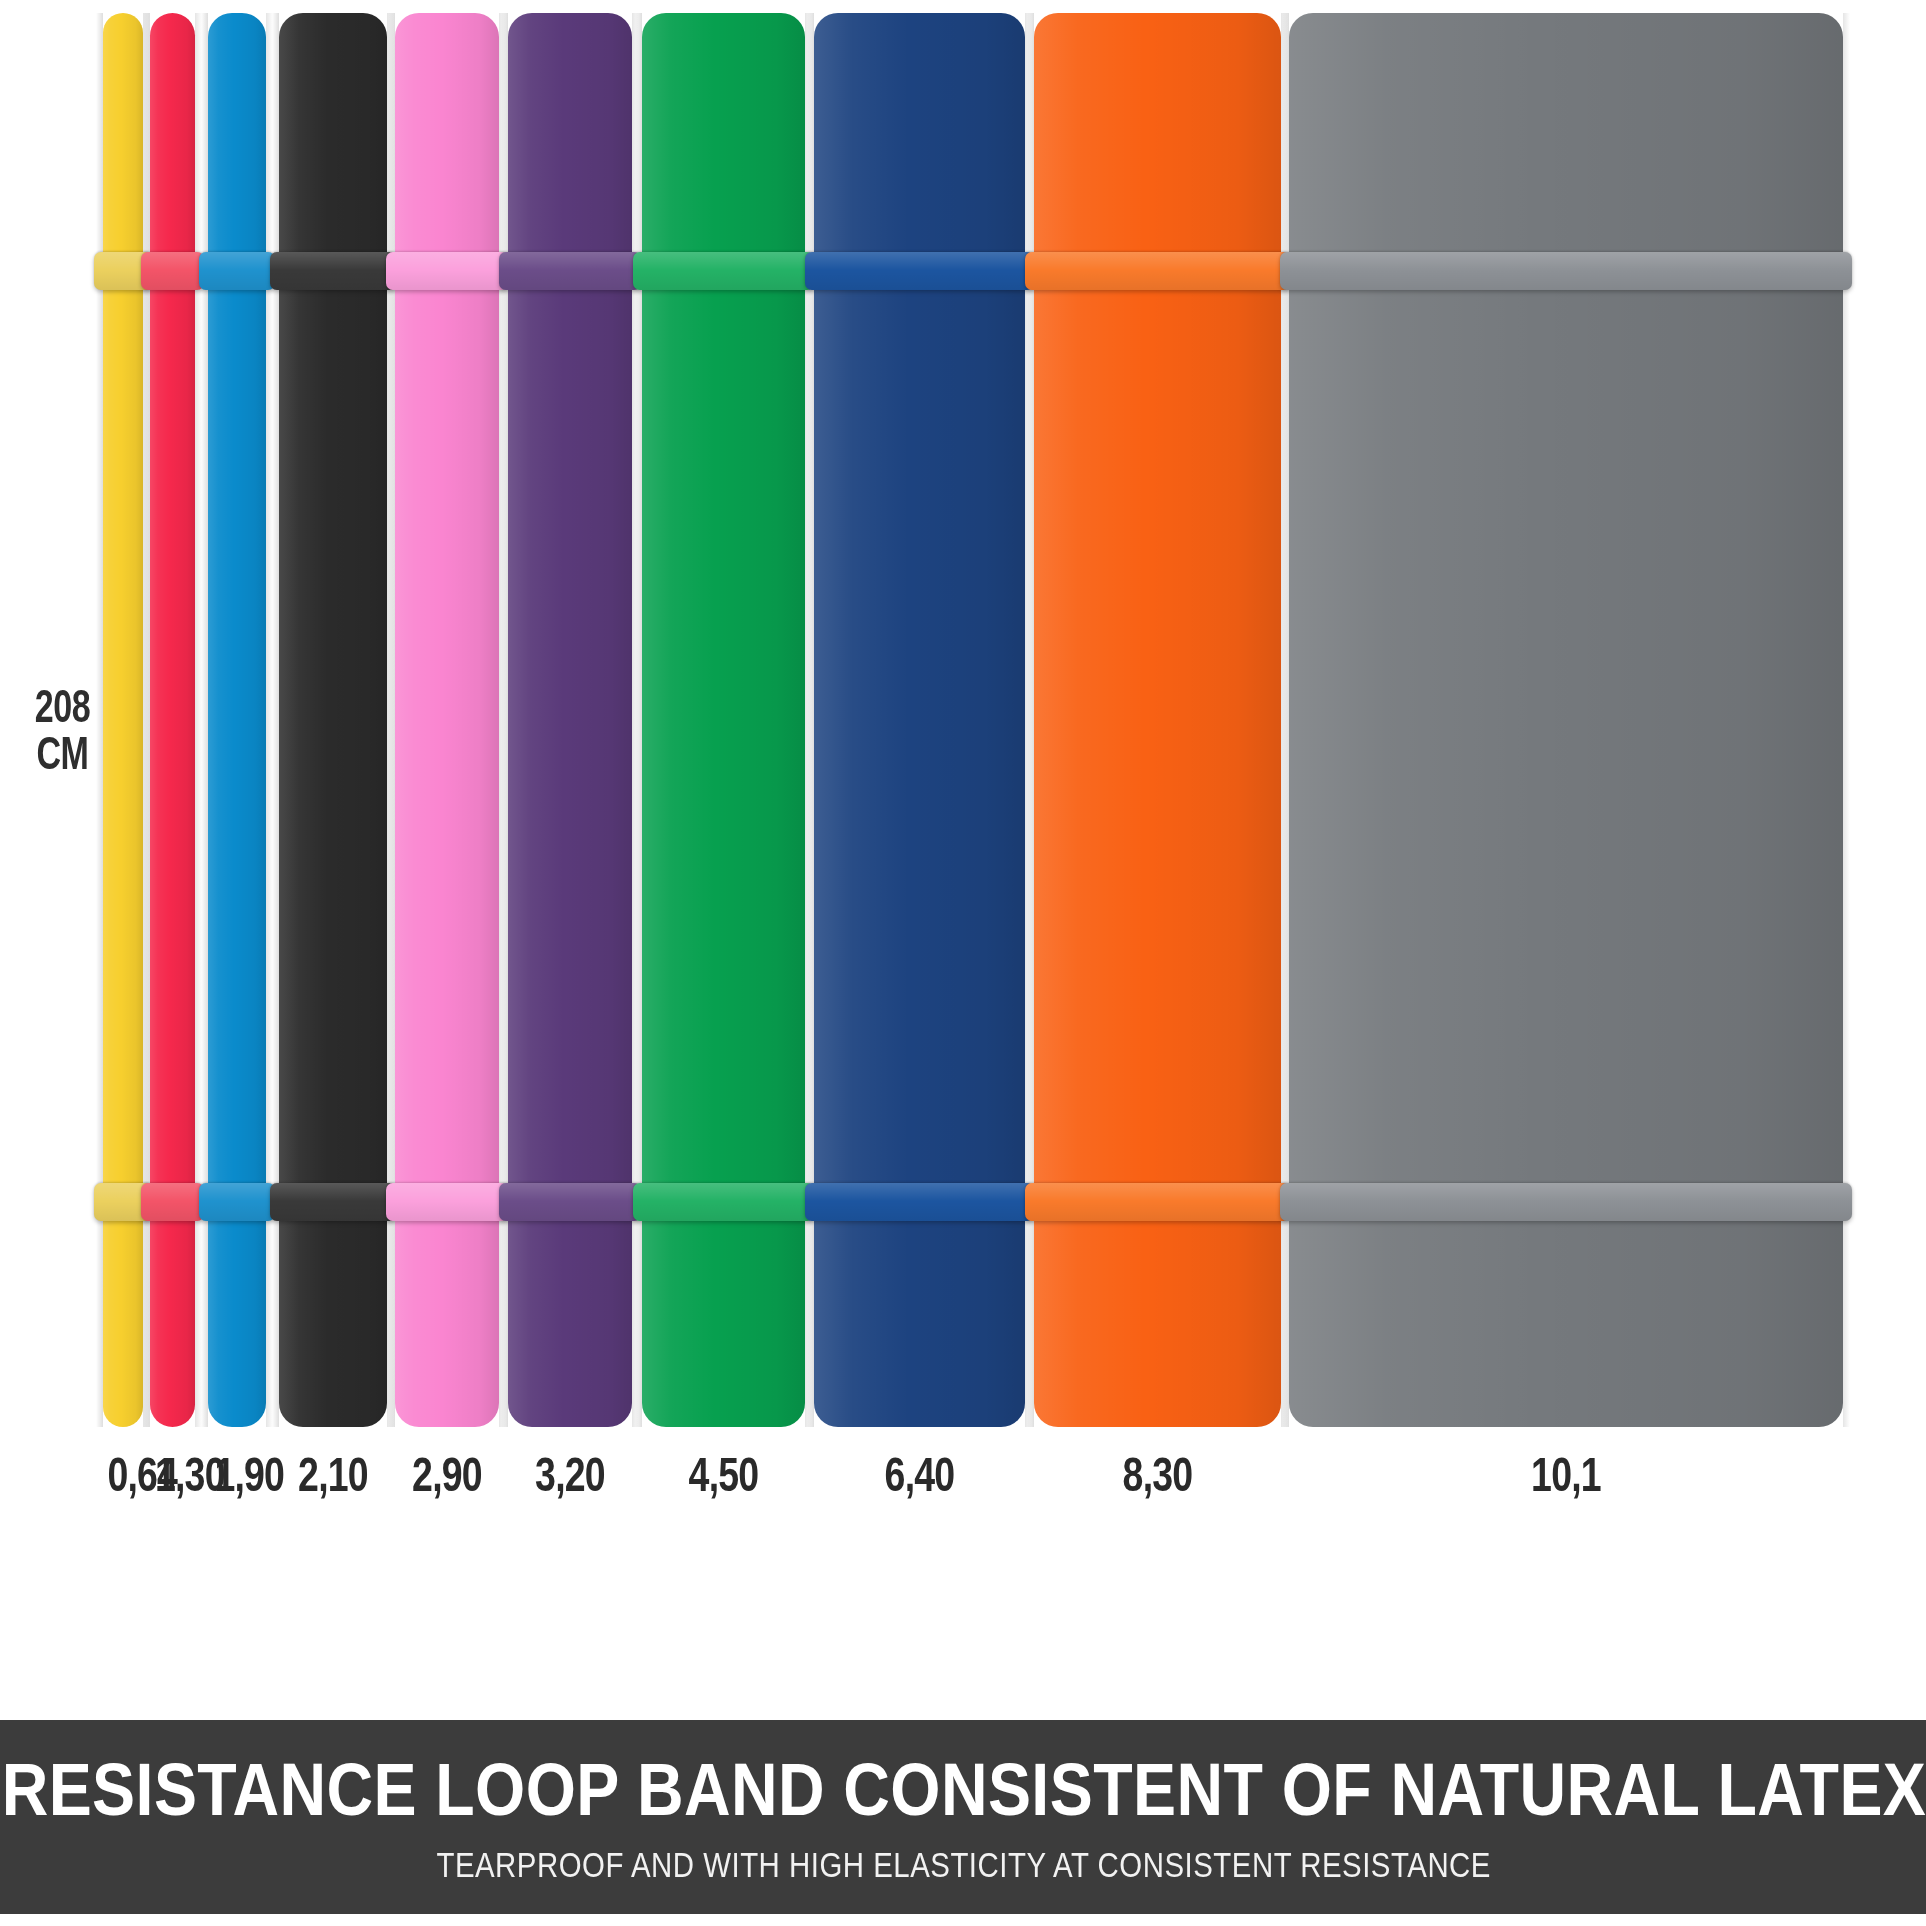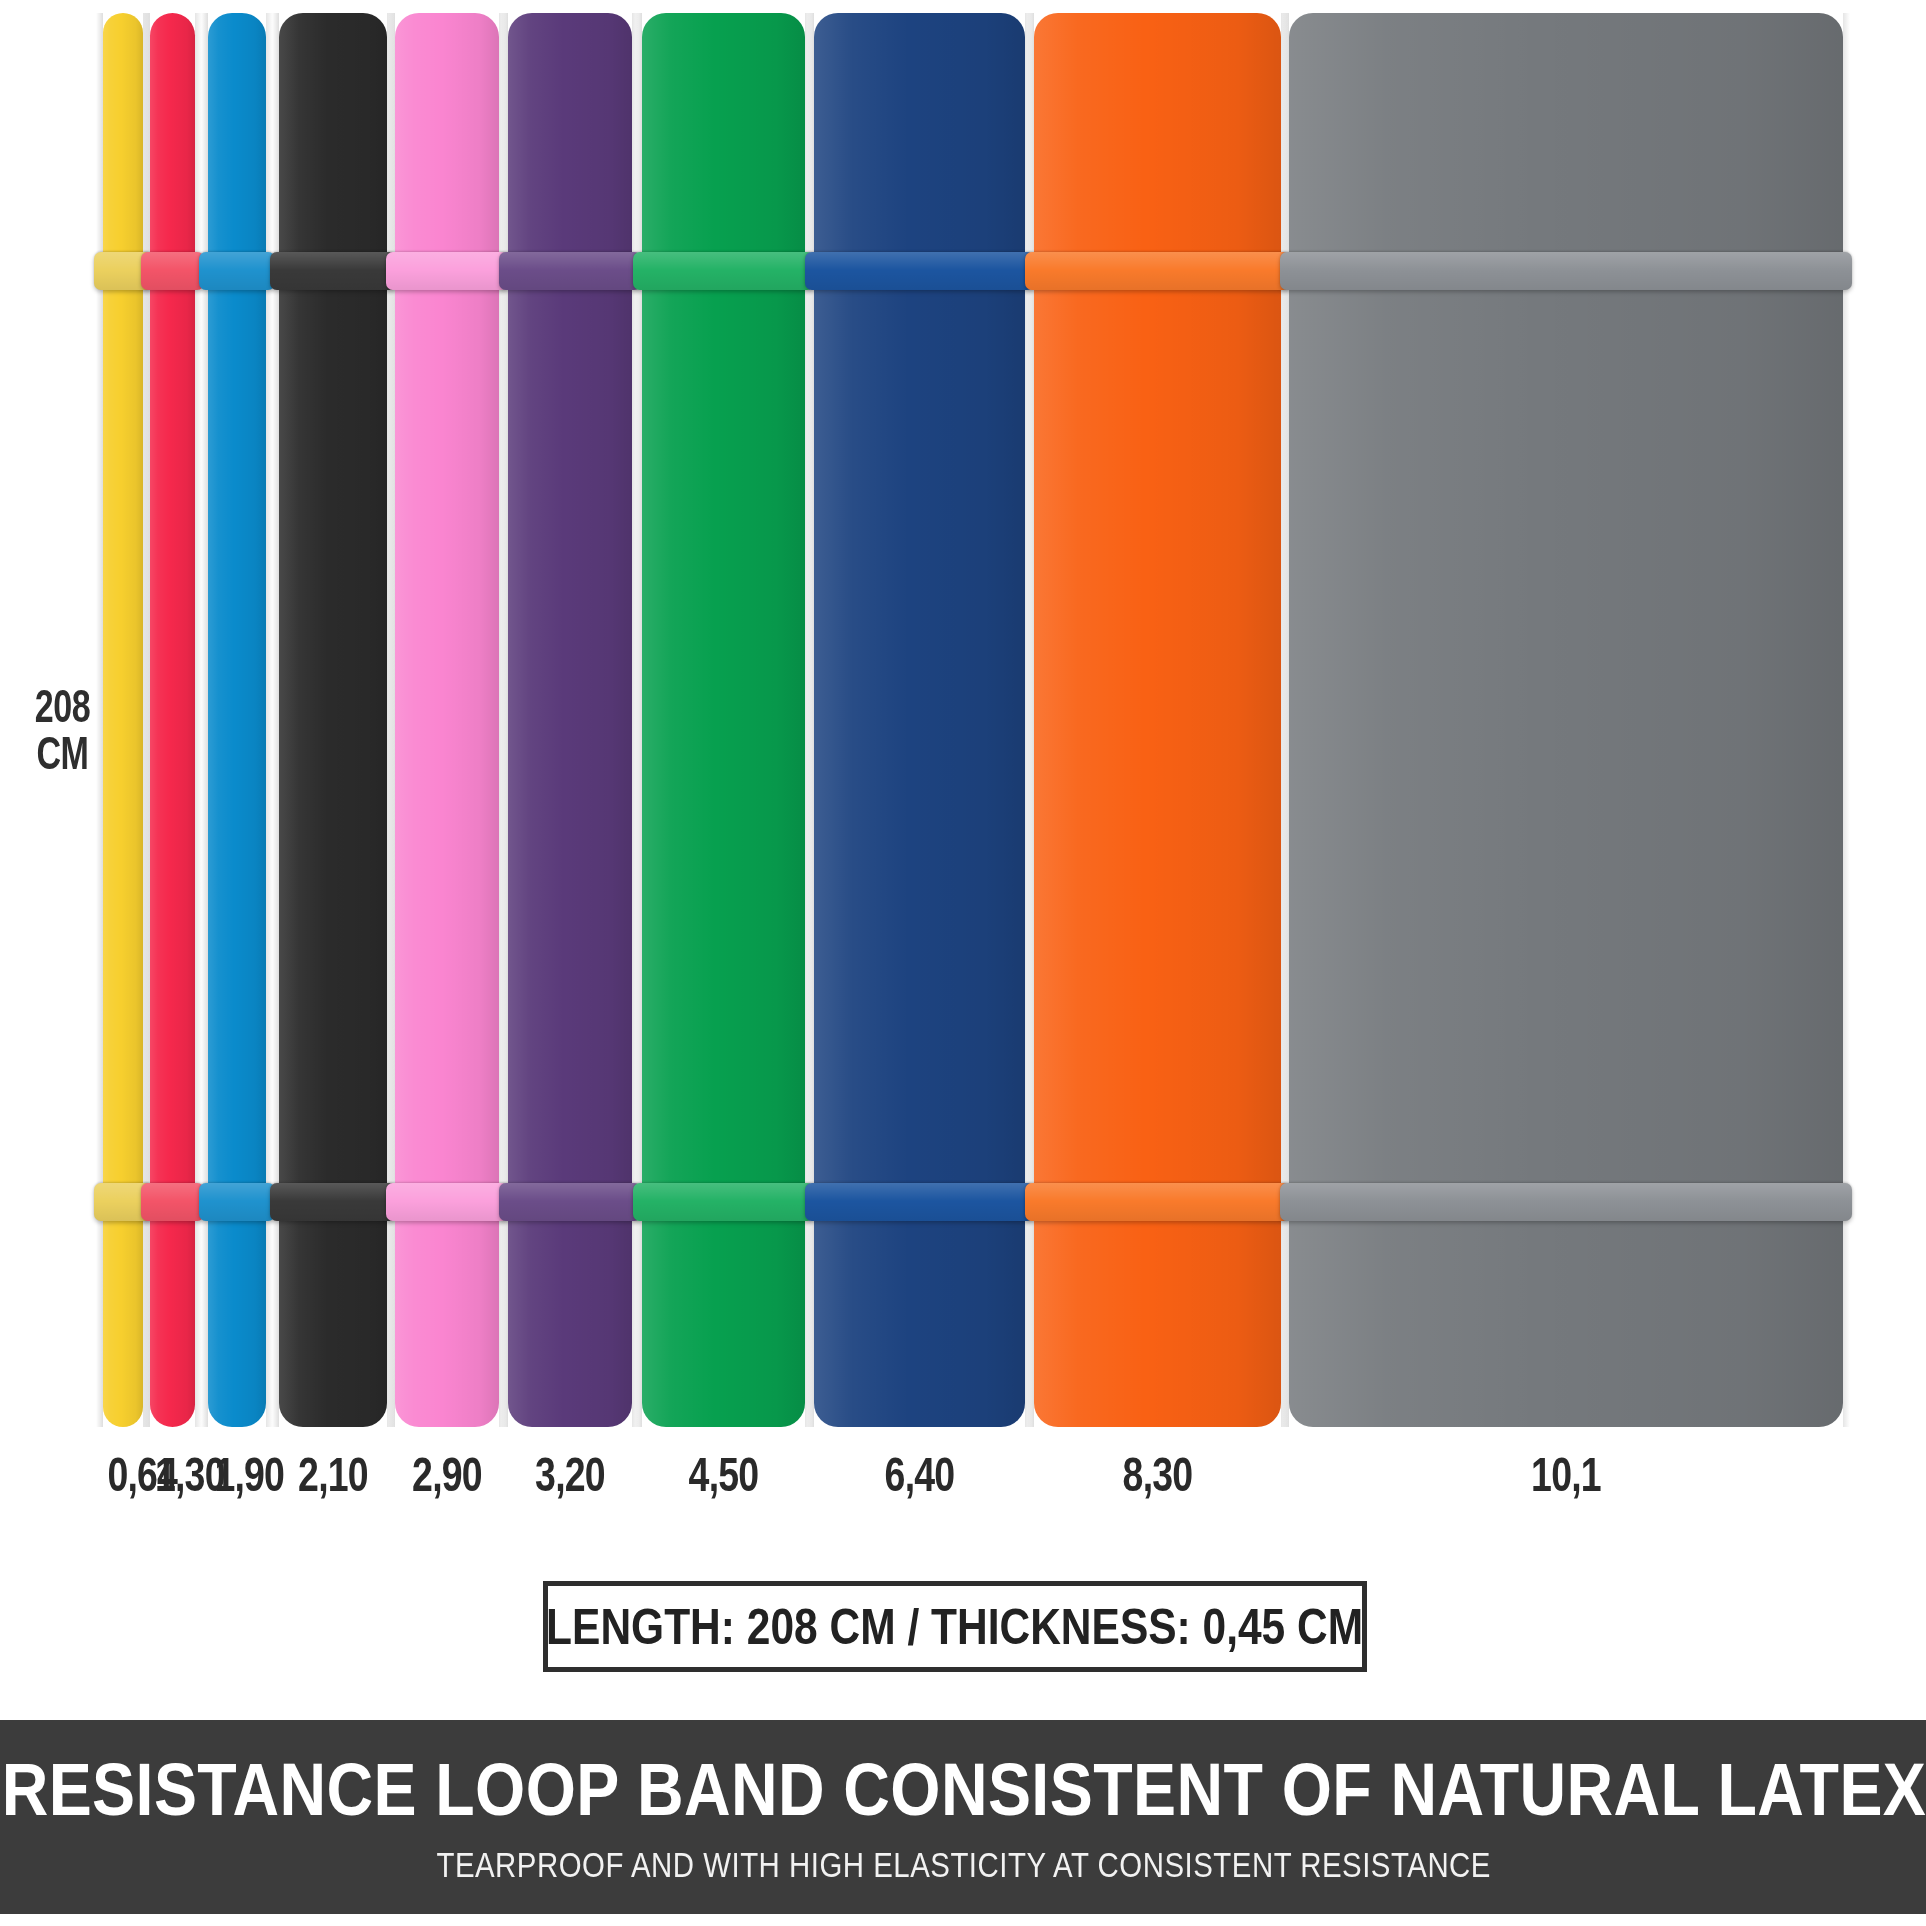--- a/index.html
+++ b/index.html
@@ -287,23 +287,20 @@
       <div class="thickness-label" style="left: 208px; width: 58px;">1,90</div>
       <div class="thickness-label" style="left: 279px; width: 108px;">2,10</div>
       <div class="thickness-label" style="left: 395px; width: 104px;">2,90</div>
       <div class="thickness-label" style="left: 508px; width: 124px;">3,20</div>
       <div class="thickness-label" style="left: 642px; width: 163px;">4,50</div>
       <div class="thickness-label" style="left: 814px; width: 211px;">6,40</div>
       <div class="thickness-label" style="left: 1034px; width: 247px;">8,30</div>
       <div class="thickness-label" style="left: 1289px; width: 554px;">10,1</div>
     </div>
 
-  <div id="spec-box">
-    <span id="spec-text">LENGTH: 208 CM / THICKNESS: 0,45 CM</span>
-  </div>
 
   <div id="banner" style="background: rgb(60, 60, 60);">
     <div id="banner-headline">RESISTANCE LOOP BAND CONSISTENT OF NATURAL LATEX</div>
     <div id="banner-subline">TEARPROOF AND WITH HIGH ELASTICITY AT CONSISTENT RESISTANCE</div>
   </div>
 
 </div>
 
 
 </body></html>

